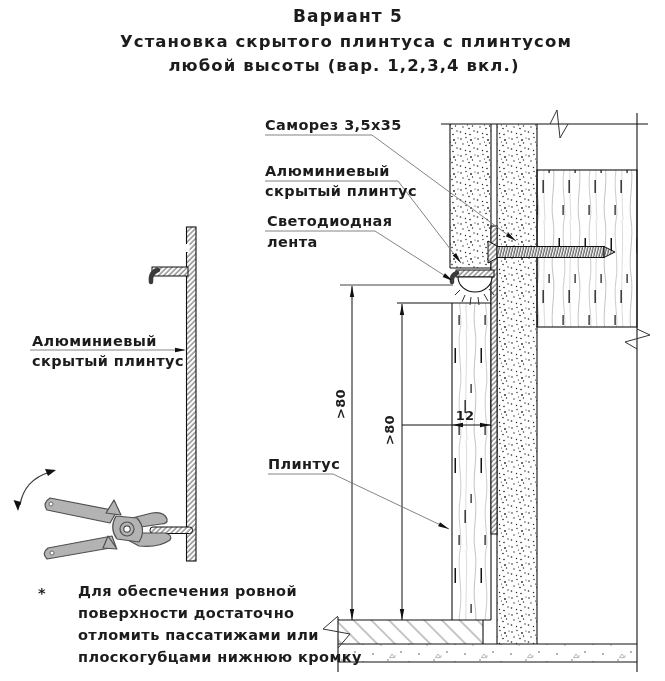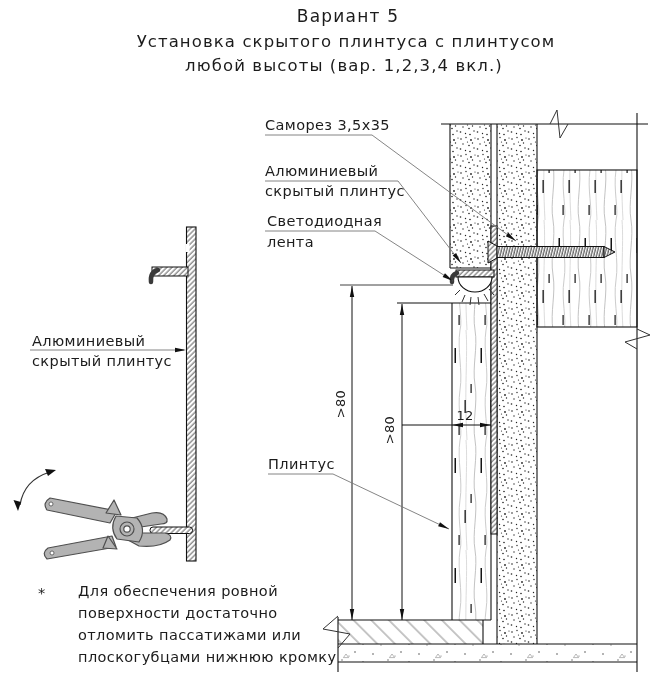--- a/index.html
+++ b/index.html
@@ -1,17 +1,17 @@
 <!DOCTYPE html>
 <html><head>
 <meta charset="utf-8">
 <style>
   html,body{margin:0;padding:0;background:#fff;}
   .canvas{position:relative;width:665px;height:681px;background:#ffffff;overflow:hidden;
-          font-family:"DejaVu Sans","Liberation Sans",sans-serif;}
+          font-family:"DejaVu Sans","Liberation Sans",sans-serif;font-weight:bold;}
   svg{display:block;}
   text{fill:#1c1c1c;font-family:"DejaVu Sans","Liberation Sans",sans-serif;}
   .title1{font-size:17px;letter-spacing:1.2px;}
   .title2{font-size:16.5px;letter-spacing:1.1px;}
   .lbl{font-size:14.5px;letter-spacing:.4px;}
   .dim{font-size:13px;letter-spacing:.3px;}
   .foot{font-size:14.5px;letter-spacing:.4px;}
 </style>
 </head>
 <body>

